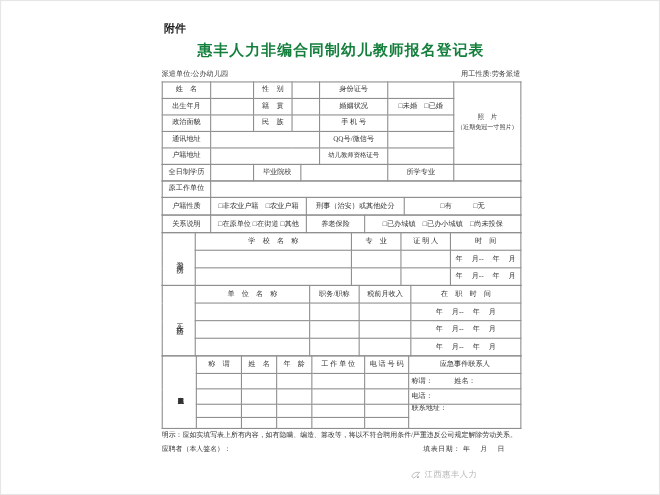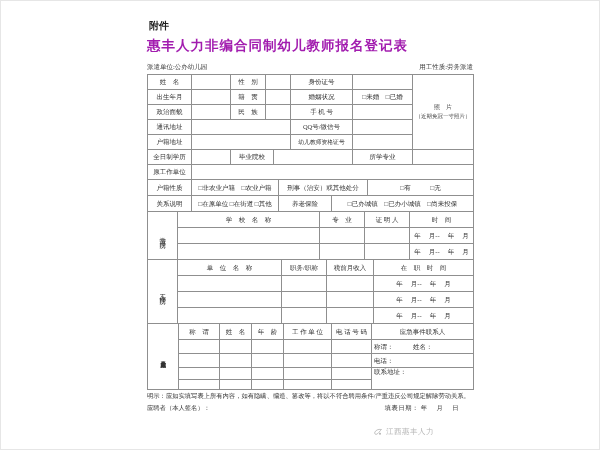--- a/index.html
+++ b/index.html
@@ -1,22 +1,22 @@
 <!DOCTYPE html>
 <html><head>
 <meta charset="utf-8">
 <style>
   html,body{margin:0;padding:0;}
   body{background:#ffffff;font-family:"Liberation Serif","DejaVu Serif",serif;color:#2b2b2b;}
   .canvas{position:relative;width:600px;height:450px;background:#ffffff;overflow:hidden;border:1px solid #e6e6e6;box-sizing:border-box;}
 
   .attachment{position:absolute;left:148px;top:18px;font-size:10px;font-weight:bold;
               font-family:"Liberation Sans","DejaVu Sans",sans-serif;color:#1f1f1f;}
-  .title{position:absolute;left:146px;top:36px;width:326px;font-size:13.5px;
-         font-weight:bold;letter-spacing:1px;font-family:"Liberation Sans","DejaVu Sans",sans-serif;color:#a21caf;}
+  .title{position:absolute;left:146px;top:36px;width:326px;text-align:center;font-size:13.5px;
+         font-weight:bold;letter-spacing:1px;font-family:"Liberation Sans","DejaVu Sans",sans-serif;color:#15803d;}
   .subline{position:absolute;left:146px;top:62px;width:326px;display:flex;justify-content:space-between;
            font-size:6.5px;color:#3a3a3a;}
 
   .formwrap{position:absolute;left:146px;top:73px;width:326px;}
   table{border-collapse:collapse;table-layout:fixed;width:326px;margin-top:-1px;}
   table.first{margin-top:0;}
   td{border:1px solid #8f8f8f;padding:0 2px;font-size:6.5px;line-height:1.15;
      text-align:center;vertical-align:middle;color:#333;overflow:hidden;white-space:nowrap;}
   td.left{text-align:left;}
   .photo-cell{font-size:6px;white-space:normal;line-height:1.7;color:#3a3a3a;}

